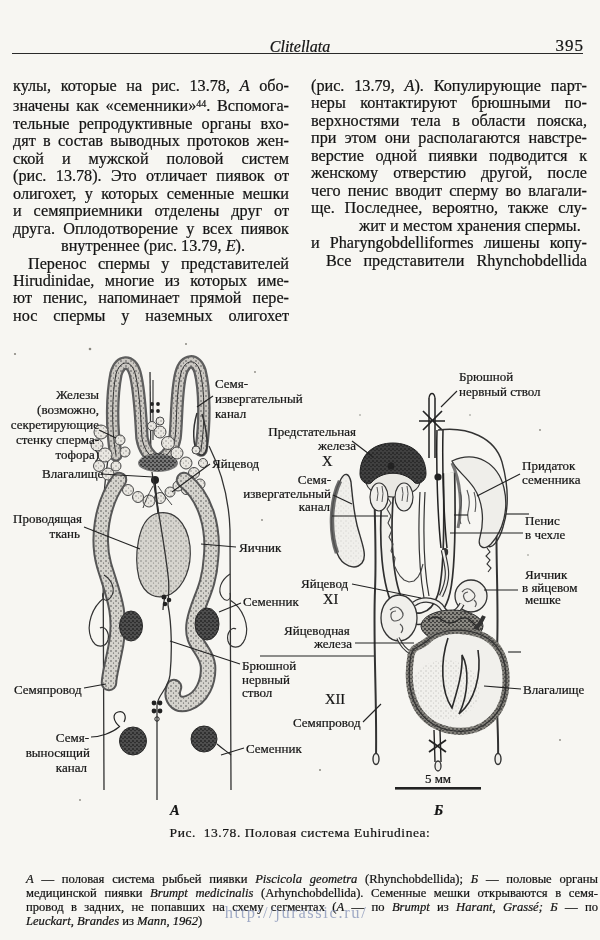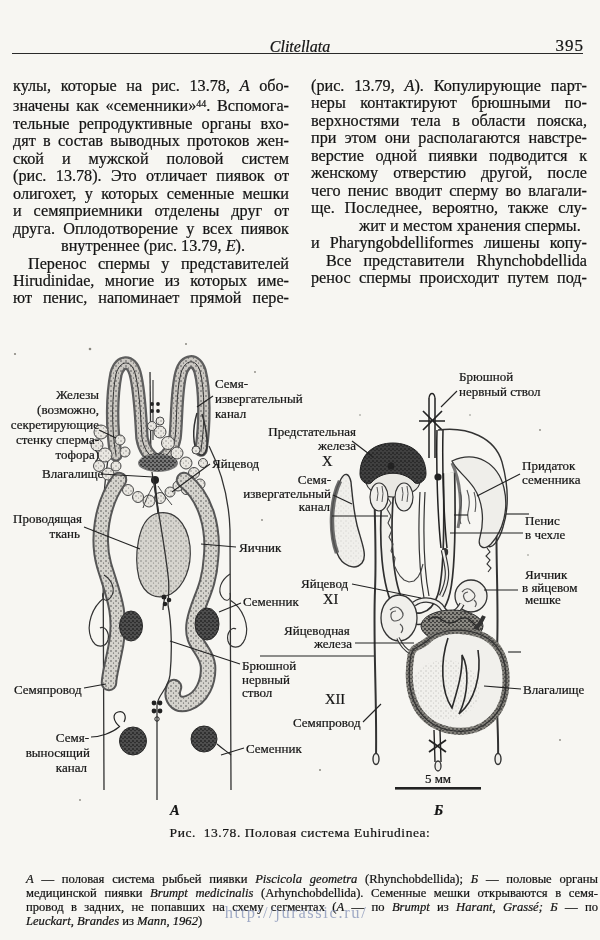--- a/index.html
+++ b/index.html
@@ -32,35 +32,35 @@
 <div class="jl">дят в состав выводных протоков жен-</div>
 <div class="jl">ской и мужской половой систем</div>
 <div class="jl">(рис. 13.78). Это отличает пиявок от</div>
 <div class="jl">олигохет, у которых семенные мешки</div>
 <div class="jl">и семяприемники отделены друг от</div>
 <div class="jl">друга. Оплодотворение у всех пиявок</div>
 <div class="nl">внутреннее (рис. 13.79, <i>Е</i>).</div>
 <div class="jl ind">Перенос спермы у представителей</div>
 <div class="jl">Hirudinidae, многие из которых име-</div>
 <div class="jl">ют пенис, напоминает прямой пере-</div>
+<div class="jl">нос спермы у наземных олигохет</div>
 </div>
 
 <div class="col colR">
 <div class="jl">(рис. 13.79, <i>А</i>). Копулирующие парт-</div>
 <div class="jl">неры контактируют брюшными по-</div>
 <div class="jl">верхностями тела в области пояска,</div>
 <div class="jl">при этом они располагаются навстре-</div>
 <div class="jl">верстие одной пиявки подводится к</div>
 <div class="jl">женскому отверстию другой, после</div>
 <div class="jl">чего пенис вводит сперму во влагали-</div>
 <div class="jl">ще. Последнее, вероятно, также слу-</div>
 <div class="nl">жит и местом хранения спермы.</div>
 <div class="jl">и Pharyngobdelliformes лишены копу-</div>
 <div class="jl ind">Все представители Rhynchobdellida</div>
-<div class="jl">ренос спермы происходит путем под-</div>
 </div>
 
 <svg width="600" height="490" viewBox="0 335 600 490" style="top:335px;">
 <defs>
 <pattern id="dots" width="5" height="5" patternUnits="userSpaceOnUse">
 <circle cx="1" cy="1" r="0.7" fill="#333"></circle>
 <circle cx="3.5" cy="3" r="0.6" fill="#444"></circle>
 </pattern>
 <pattern id="dotsD" width="4" height="4" patternUnits="userSpaceOnUse">
 <circle cx="1" cy="1" r="0.9" fill="#222"></circle>

